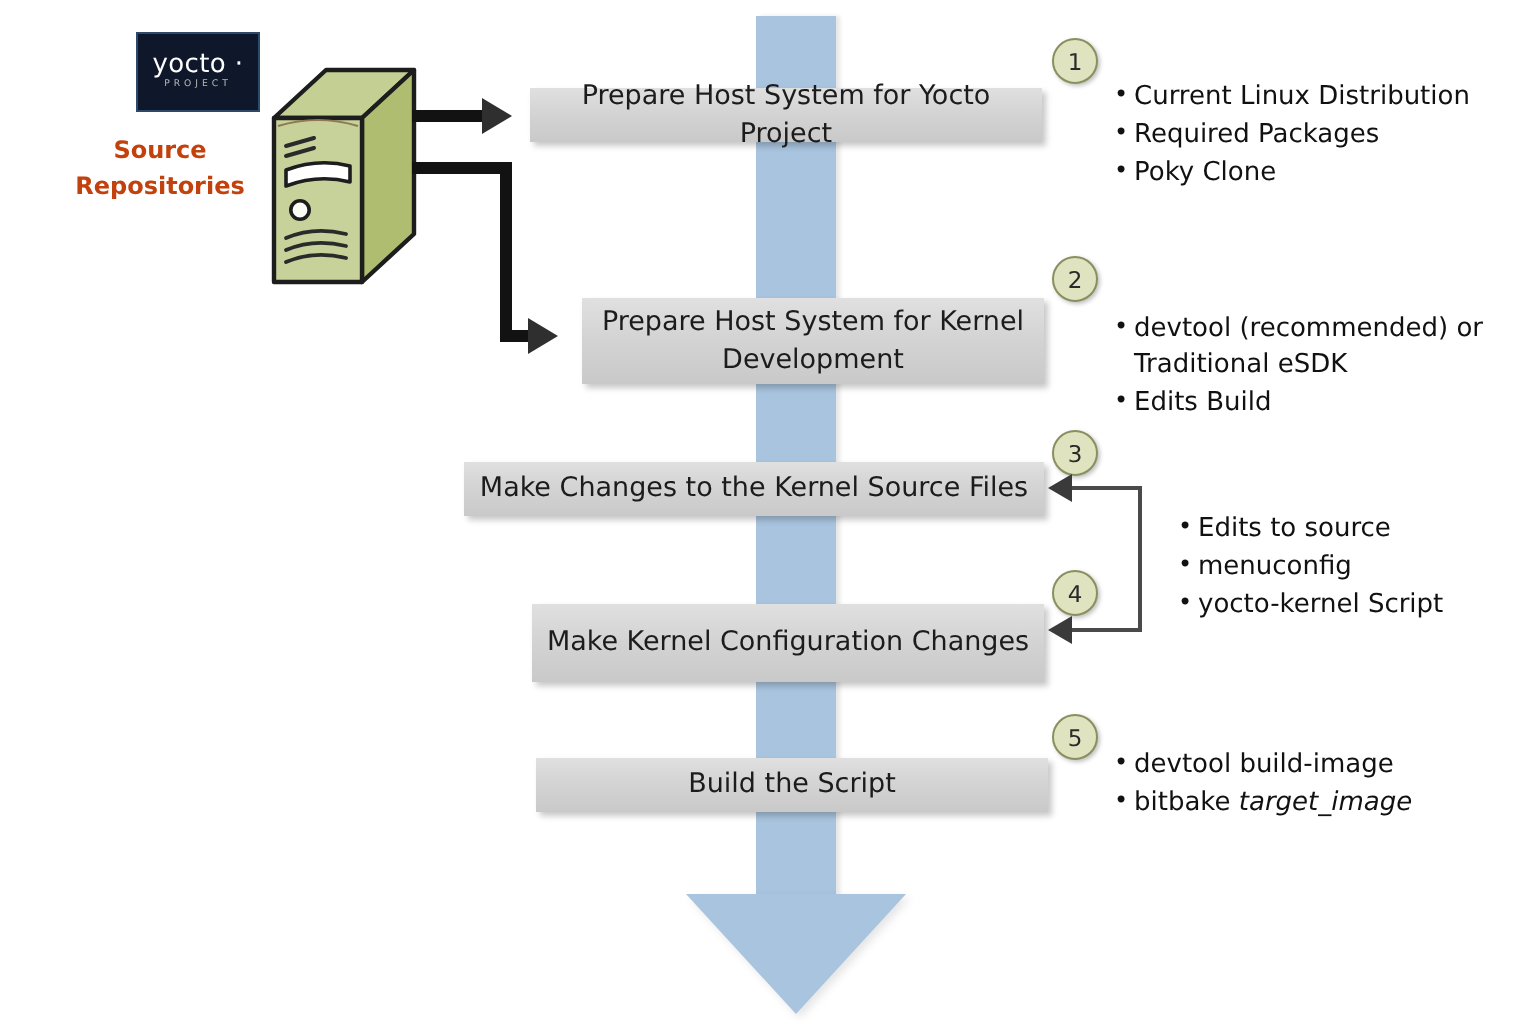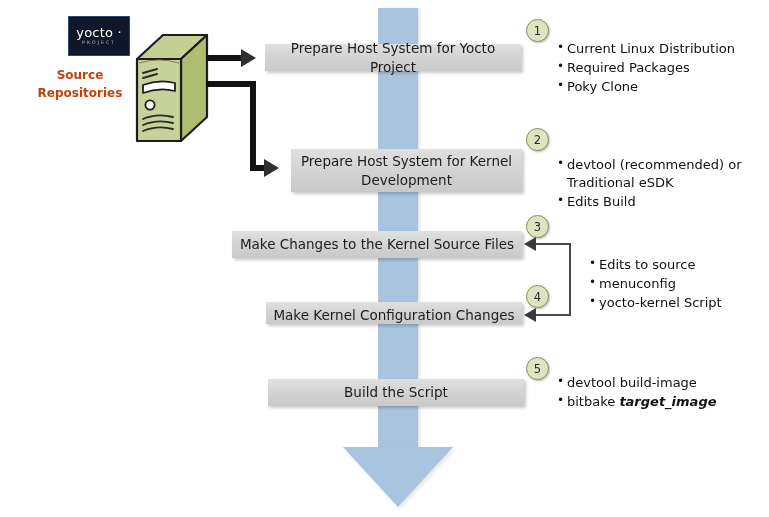--- a/index.html
+++ b/index.html
@@ -91,21 +91,21 @@
     padding-left: 0;
     margin: 0 0 1px 0;
   }
   .notes li::before {
     content: "\2022";
     position: absolute;
     left: -10px;
     top: -1px;
     font-size: 12px;
   }
-  .ital { font-style: italic; font-weight: bold; }
+  .ital { font-style: italic; }
 
   
   .yocto-logo {
     position: absolute;
     left: 68px;
     top: 16px;
     width: 62px;
     height: 40px;
     background: #0f172a;
     border: 1.5px solid #2e4a6b;
@@ -253,21 +253,21 @@
     </ul>
   </div>
 
   <div class="pbox" style="left:232px; top:231px; width:290px; height:27px;">
     <span>Make Changes to the Kernel Source Files</span>
   </div>
   <div class="badge" style="left:526px; top:215px;">
     <span>3</span>
   </div>
 
-  <div class="pbox" style="left:266px; top:302px; width:256px; height:22px;align-items:flex-end;">
+  <div class="pbox" style="left:266px; top:302px; width:256px; height:39px;">
     <span>Make Kernel Configuration Changes</span>
   </div>
   <div class="badge" style="left:526px; top:285px;">
     <span>4</span>
   </div>
 
   <div class="tseg" style="left:535px; top:243px; width:36px; height:1.6px;"></div>
   <div class="tseg" style="left:569px; top:243px; width:1.6px; height:72px;"></div>
   <div class="tseg" style="left:535px; top:314px; width:36px; height:1.6px;"></div>
   <div class="ahead-l" style="left:524px; top:237px;"></div>

